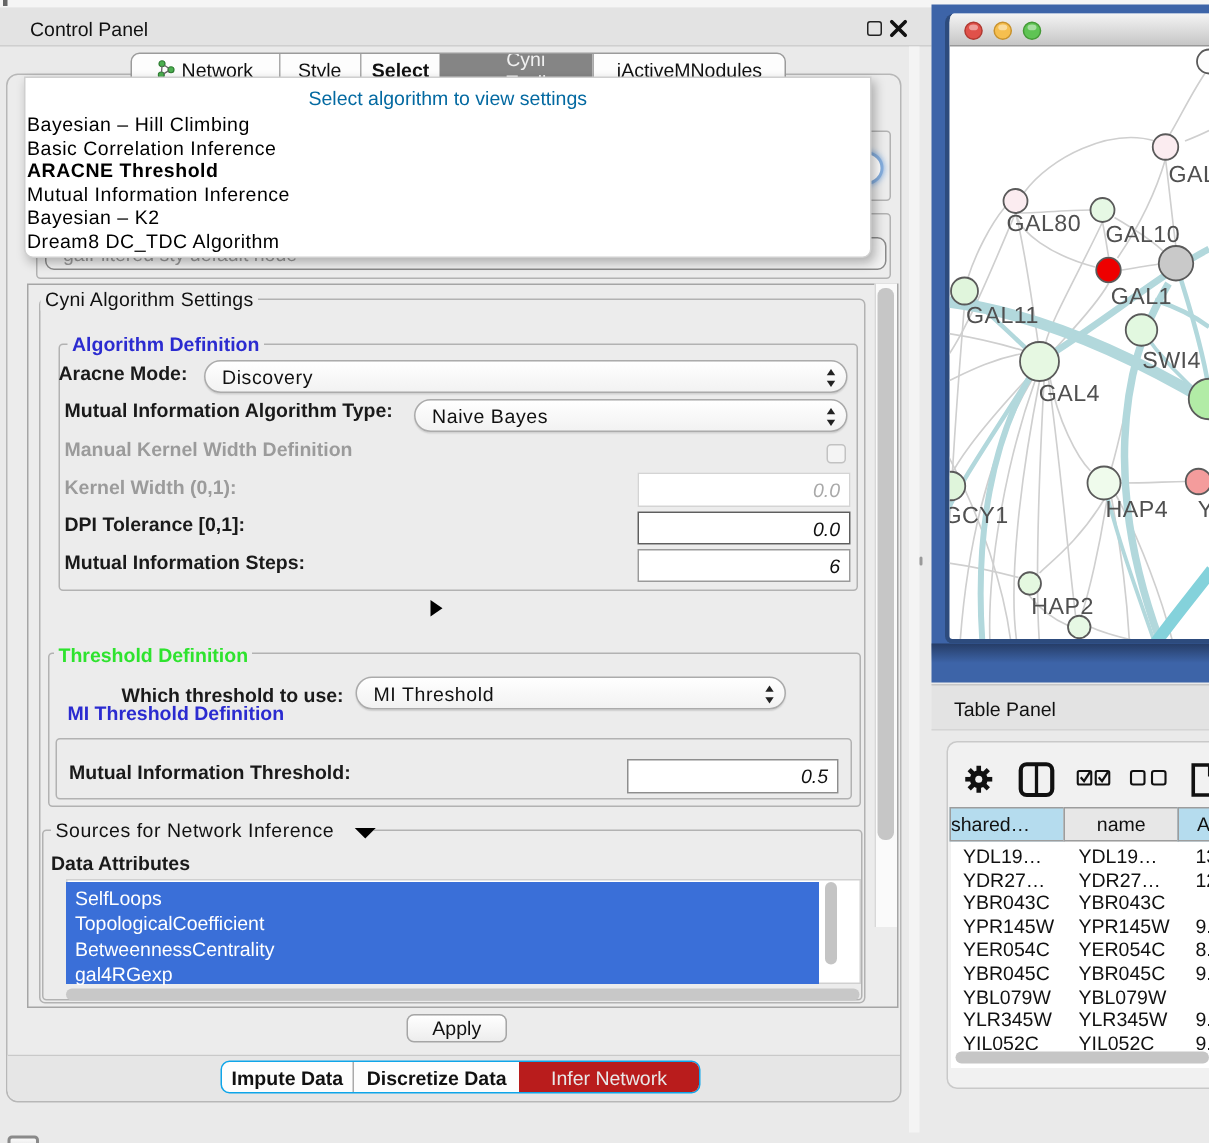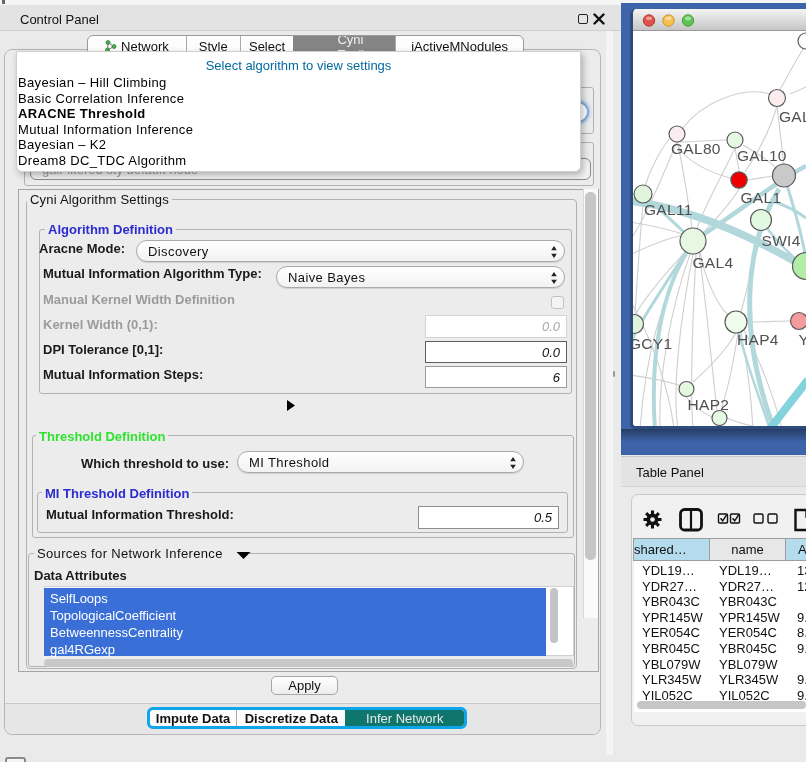--- a/index.html
+++ b/index.html
@@ -39,21 +39,21 @@
   <div class="abs" style="left:87px;top:35px;width:437px;height:23px;background:#fdfdfd;border:1px solid #9b9b9b;border-radius:6px;overflow:hidden;display:flex;">
     <div style="width:99px;height:100%;border-right:1px solid #aaa;display:flex;align-items:center;justify-content:center;font-size:13px;color:#111;">
       <svg width="12" height="13" viewBox="0 0 12 13" style="margin-right:4px;">
           <circle cx="3" cy="2.5" r="2" fill="#4caf50" stroke="#2e7d32" stroke-width="0.8"></circle>
           <circle cx="2.5" cy="10" r="2" fill="#4caf50" stroke="#2e7d32" stroke-width="0.8"></circle>
           <circle cx="9" cy="6.5" r="2" fill="#4caf50" stroke="#2e7d32" stroke-width="0.8"></circle>
           <path d="M3 4 L2.7 8 M4.5 3.5 L7.5 5.5 M4 9.3 L7.3 7.3" stroke="#666" stroke-width="0.9" fill="none"></path>
         </svg>
       Network</div>
     <div style="width:54px;height:100%;border-right:1px solid #aaa;display:flex;align-items:center;justify-content:center;font-size:13px;color:#111;">Style</div>
-    <div style="width:53px;height:100%;display:flex;align-items:center;justify-content:center;font-size:13px;color:#111;">Select</div>
+    <div style="width:53px;height:100%;display:flex;align-items:center;justify-content:center;font-size:13px;color:#111;font-weight:bold;">Select</div>
     <div style="width:102px;height:100%;background:#858585;display:flex;align-items:center;justify-content:center;font-size:13px;color:#f0f0f0;padding-left:44px;">Cyni Toolbox</div>
     <div style="width:128px;height:100%;border-left:1px solid #aaa;display:flex;align-items:center;justify-content:center;font-size:13px;color:#111;">jActiveMNodules</div>
   </div>
 
   <div class="abs gbox" style="left:24px;top:87px;width:570px;height:47px;"></div>
   <div class="abs" style="left:30px;top:101px;width:559px;height:22px;background:#fff;border:2px solid #85aede;border-radius:11px;box-shadow:0 0 4px #6fa3e0;"></div>
   <div class="abs gbox" style="left:24px;top:142px;width:570px;height:44px;"></div>
   <div class="abs" style="left:30px;top:158px;width:561px;height:22px;background:#f2f2f2;border:1.5px solid #8a8a8a;border-radius:6px;"></div>
   <div class="abs" style="left:42px;top:162px;font-size:13px;color:#9a9a9a;">galFiltered sty default node</div>
 
@@ -125,21 +125,21 @@
   <div class="abs lbl" style="left:81px;top:456px;">Which threshold to use:</div>
   <div class="abs combo" style="left:237px;top:451px;width:287px;height:22px;">
     <span class="ct">MI Threshold</span>
     <svg class="arr" viewBox="0 0 8 16">
         <path d="M4 2 L6.8 6.2 L1.2 6.2 Z" fill="#222"></path>
         <path d="M4 14 L6.8 9.8 L1.2 9.8 Z" fill="#222"></path>
       </svg>
   </div>
 
   <div class="abs gbox" style="left:37px;top:492px;width:531px;height:41px;"></div>
-  <div class="gtitle abs" style="left:42px;top:486px;color:#2b2bd0;font-weight:bold;">MI Threshold Definition</div>
+  <div class="gtitle abs" style="left:42px;top:468px;color:#2b2bd0;font-weight:bold;">MI Threshold Definition</div>
 
   <div class="abs lbl" style="left:46px;top:507px;">Mutual Information Threshold:</div>
   <div class="abs fld" style="left:418px;top:506px;width:141px;height:23px;border:1px solid #8e8e8e;">
     <span class="ft">0.5</span>
     </div>
 
   <div class="abs gbox" style="left:28px;top:553px;width:547px;height:114px;"></div>
   <div class="gtitle abs" style="left:34px;top:546px;color:#111;letter-spacing:0.35px;padding-right:26px;">Sources for Network Inference</div>
   <svg class="abs" style="left:236px;top:551px;" width="15" height="9" viewBox="0 0 15 9">
       <path d="M0.5 1 L14.5 1 L7.5 8 Z" fill="#000"></path>
@@ -151,24 +151,24 @@
   <div class="abs" style="left:44px;top:588px;width:502px;height:68px;background:#3a6fd8;"></div>
   <div class="abs" style="left:50px;top:590px;font-size:13px;color:#fff;line-height:17px;">SelfLoops<br>TopologicalCoefficient<br>BetweennessCentrality<br>gal4RGexp</div>
   <div class="abs" style="left:550px;top:588px;width:8px;height:55px;background:#c4c4c4;border-radius:4px;"></div>
 
   <div class="abs" style="left:44px;top:659px;width:529px;height:8px;background:#c8c8c8;border-radius:4px;"></div>
 
   <div class="abs" style="left:271px;top:676px;width:67px;height:19px;background:linear-gradient(#ffffff,#ededed);border:1px solid #a6a6a6;border-radius:5px;text-align:center;font-size:13px;color:#111;padding-top:1px;">Apply</div>
 
   <div class="abs" style="left:5px;top:703px;width:595px;height:31px;background:#e6e6e6;border-top:1px solid #c9c9c9;border-radius:0 0 8px 8px;"></div>
 
-  <div class="abs" style="left:147px;top:707px;width:320px;height:22px;background:#fdfdfd;border:3px solid #0ea5e9;border-radius:6px;overflow:hidden;display:flex;">
+  <div class="abs" style="left:147px;top:707px;width:320px;height:22px;background:#fdfdfd;border:1px solid #0ea5e9;border-radius:6px;overflow:hidden;display:flex;">
     <div style="width:94px;height:100%;border-right:1px solid #aaa;display:flex;align-items:center;justify-content:center;font-size:13px;font-weight:bold;color:#111;">Impute Data</div>
     <div style="width:117px;height:100%;display:flex;align-items:center;justify-content:center;font-size:13px;font-weight:bold;color:#111;">Discretize Data</div>
-    <div style="width:128px;height:100%;background:#0f766e;display:flex;align-items:center;justify-content:center;font-size:13px;color:#e8e8e8;">Infer Network</div>
+    <div style="width:128px;height:100%;background:#b91c1c;display:flex;align-items:center;justify-content:center;font-size:13px;color:#e8e8e8;">Infer Network</div>
   </div>
 
   <div class="abs" style="left:5px;top:757px;width:21px;height:12px;background:linear-gradient(#fafafa,#ddd);border:2px solid #8a8a8a;border-radius:3px;"></div>
 
   <div class="abs" style="left:606px;top:31px;width:7px;height:724px;background:#f4f4f4;"></div>
 
   <div class="abs" style="left:613px;top:371px;width:2px;height:6px;background:#999;border-radius:1px;"></div>
 
   <div class="abs" style="left:621px;top:3px;width:185px;height:452px;background:#3d64a8;"></div>
 

